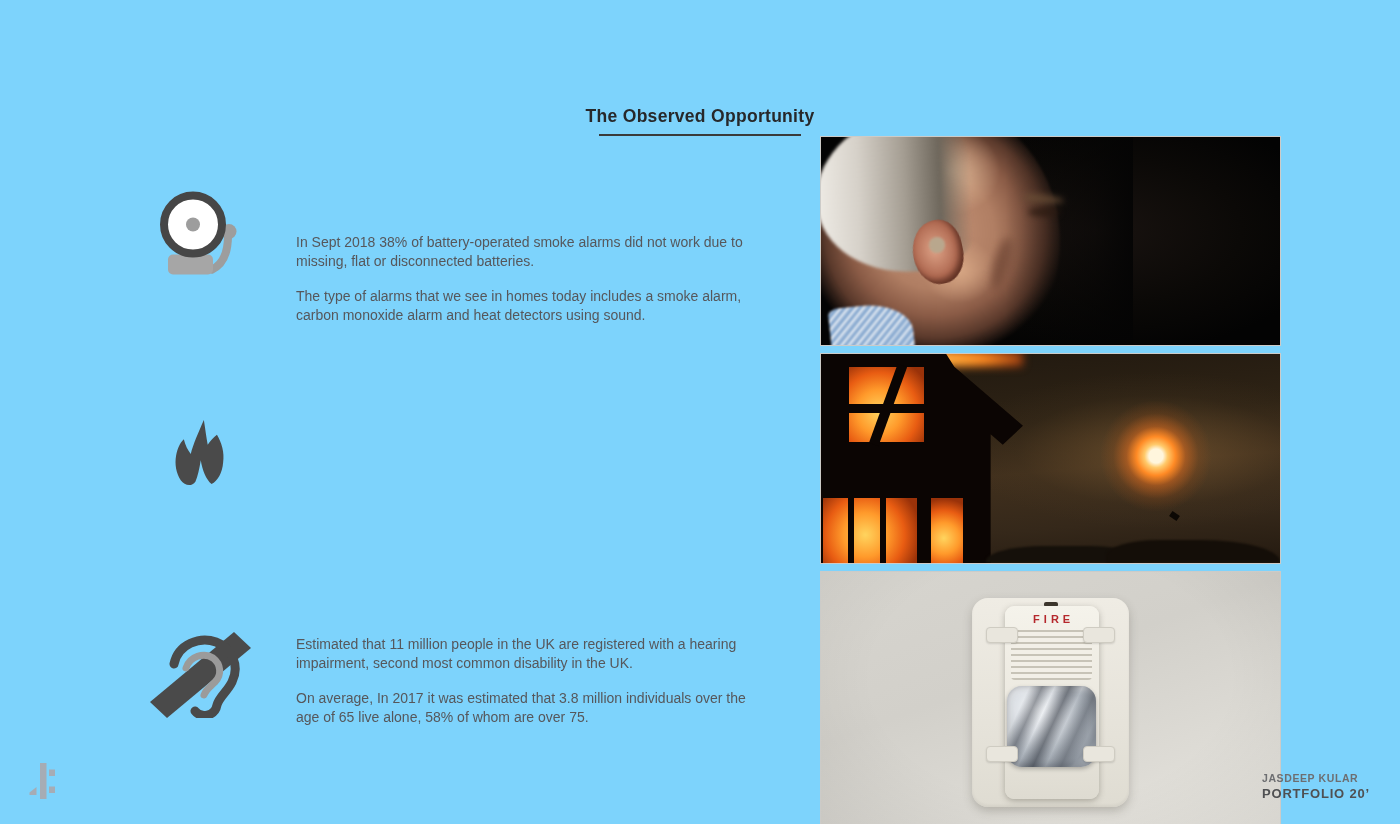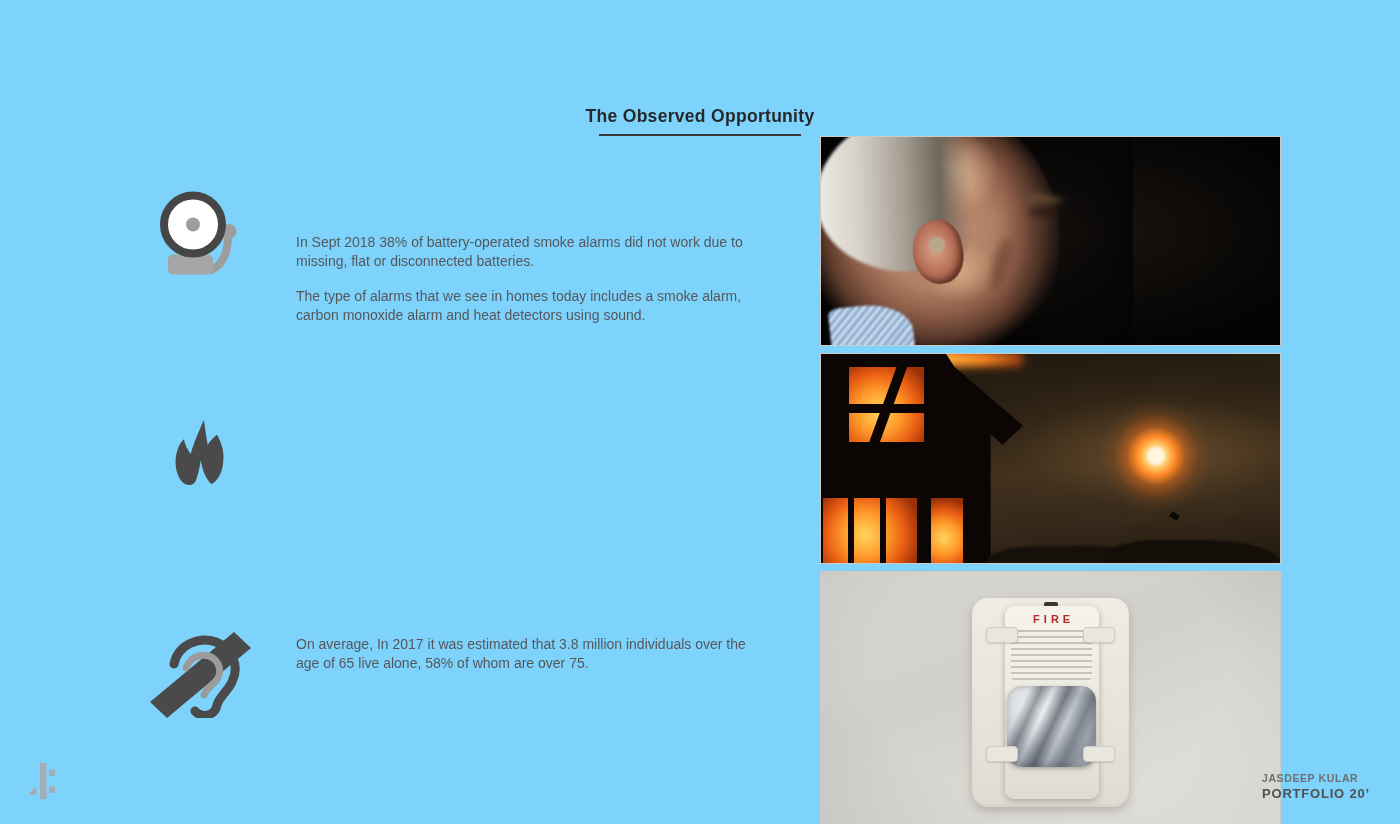--- a/index.html
+++ b/index.html
@@ -151,20 +151,21 @@
   </div>
 
   <div class="icon-deaf">
     <svg width="104" height="90" viewBox="0 0 104 90" aria-hidden="true">
       <polygon points="0,74 17,90 101,20 84,4" fill="#4a4a4a"></polygon>
       <path d="M24,36 C28,16 50,8 66,14 C82,20 90,38 82,54 C77,64 69,69 67,77 C65,88 51,91 45,83" fill="none" stroke="#4a4a4a" stroke-width="9" stroke-linecap="round"></path>
       <path d="M36,40 C40,28 54,24 63,30 C71,36 72,47 65,54 C60,59 56,61 54,67" fill="none" stroke="#9b9b9b" stroke-width="7" stroke-linecap="round"></path>
     </svg>
   </div>
   <div class="text-col text-3">
+    <p>Estimated that 11 million people in the UK are registered with a hearing impairment, second most common disability in the UK.</p>
     <p>On average, In 2017 it was estimated that 3.8 million individuals over the age of 65 live alone, 58% of whom are over 75.</p>
   </div>
 
   <figure class="photo photo-man">
     <div class="layer m-bg"></div>
     <div class="layer m-head"></div>
     <div class="layer m-hair"></div>
     <div class="layer m-brow"></div>
     <div class="layer m-eye"></div>
     <div class="layer m-crease"></div>

